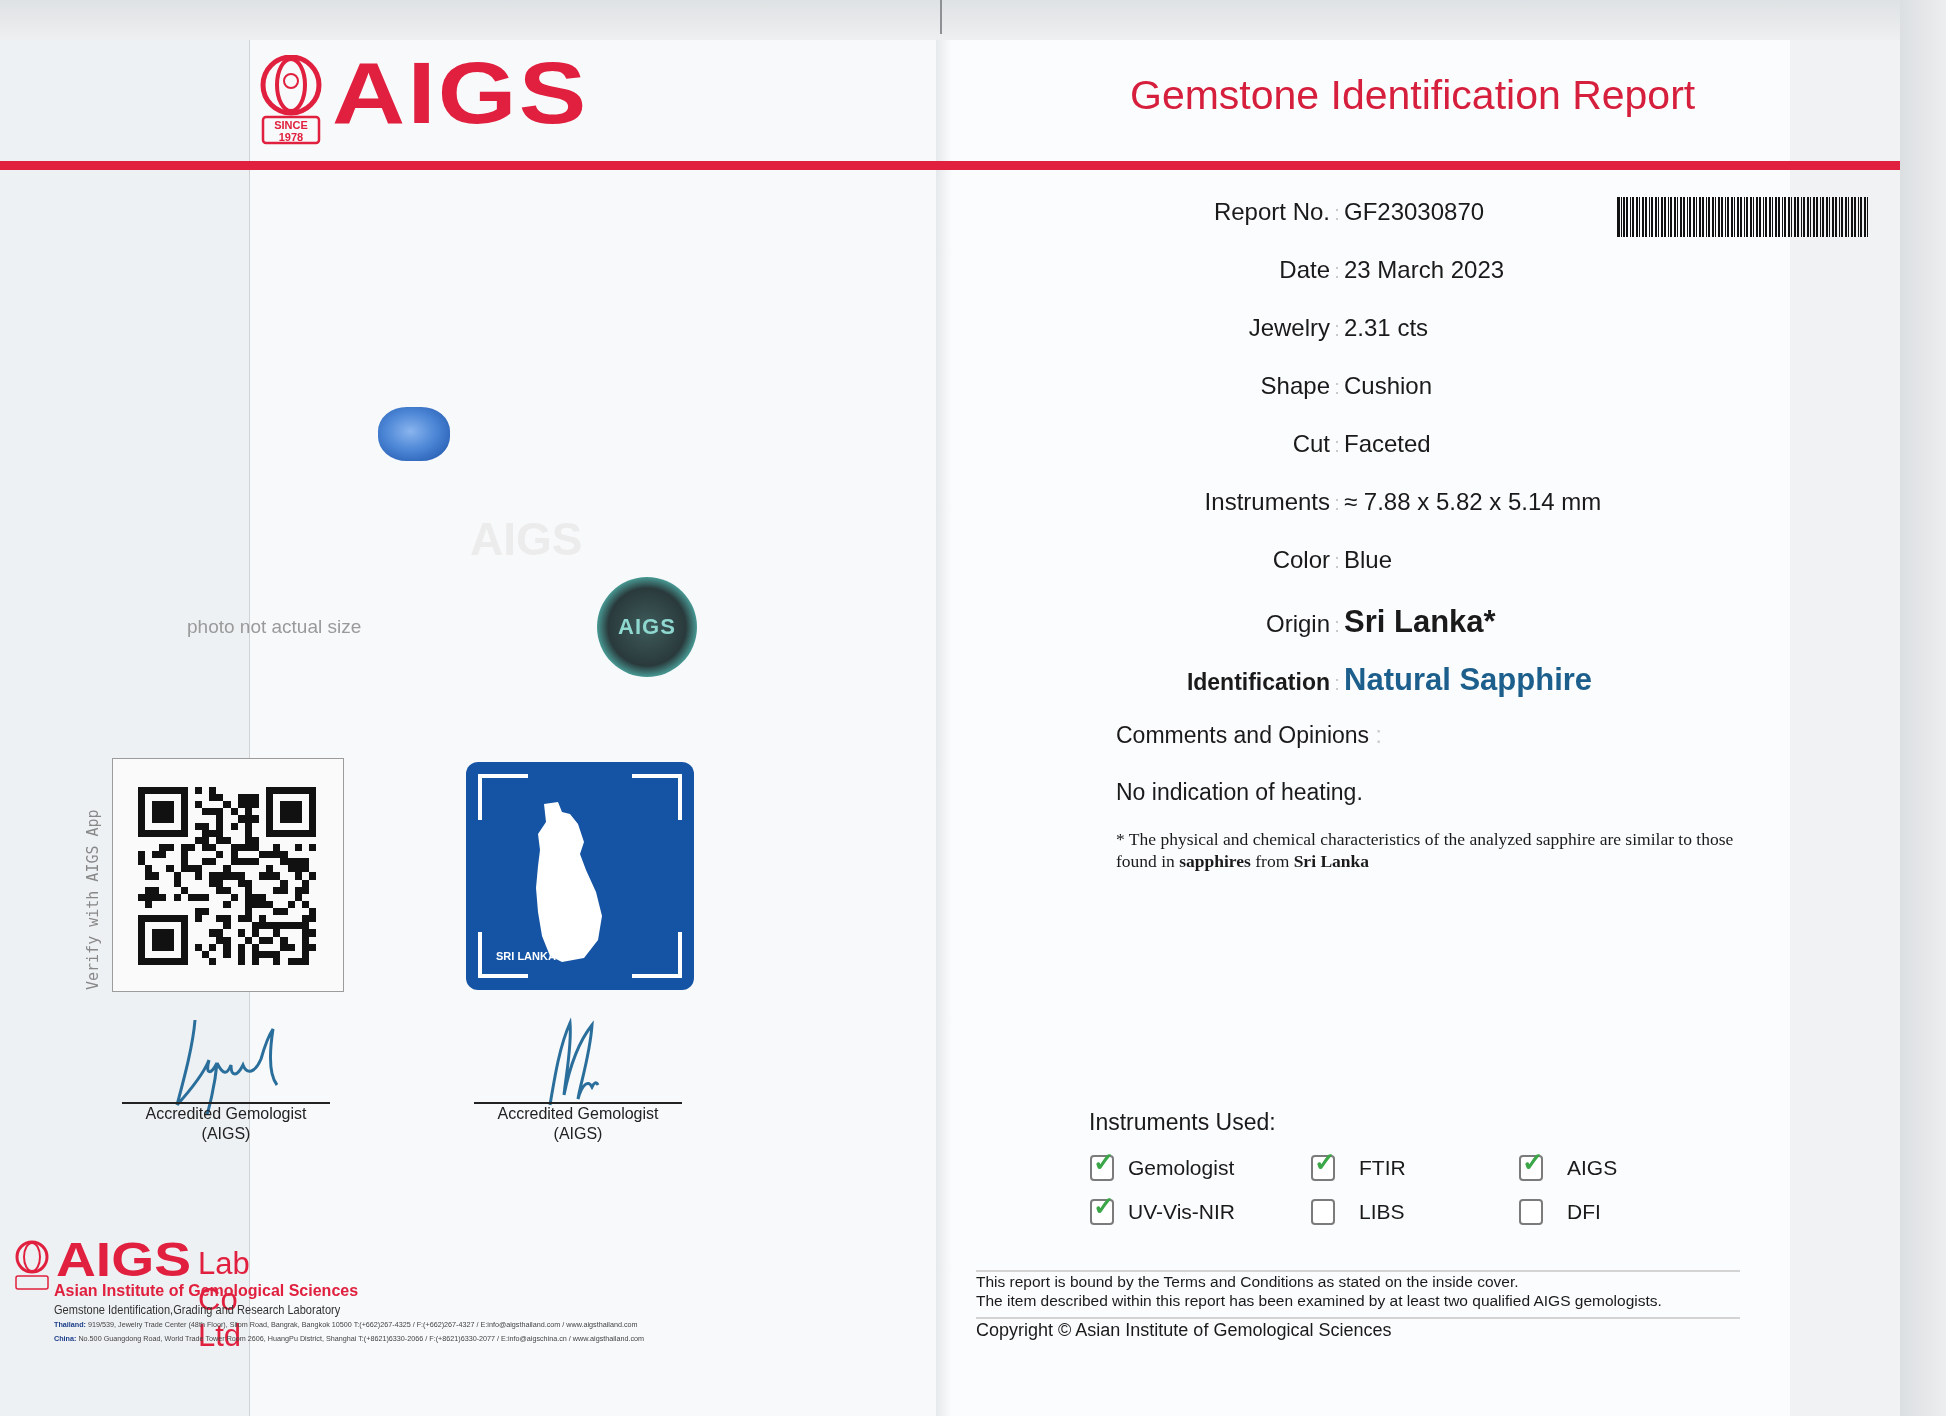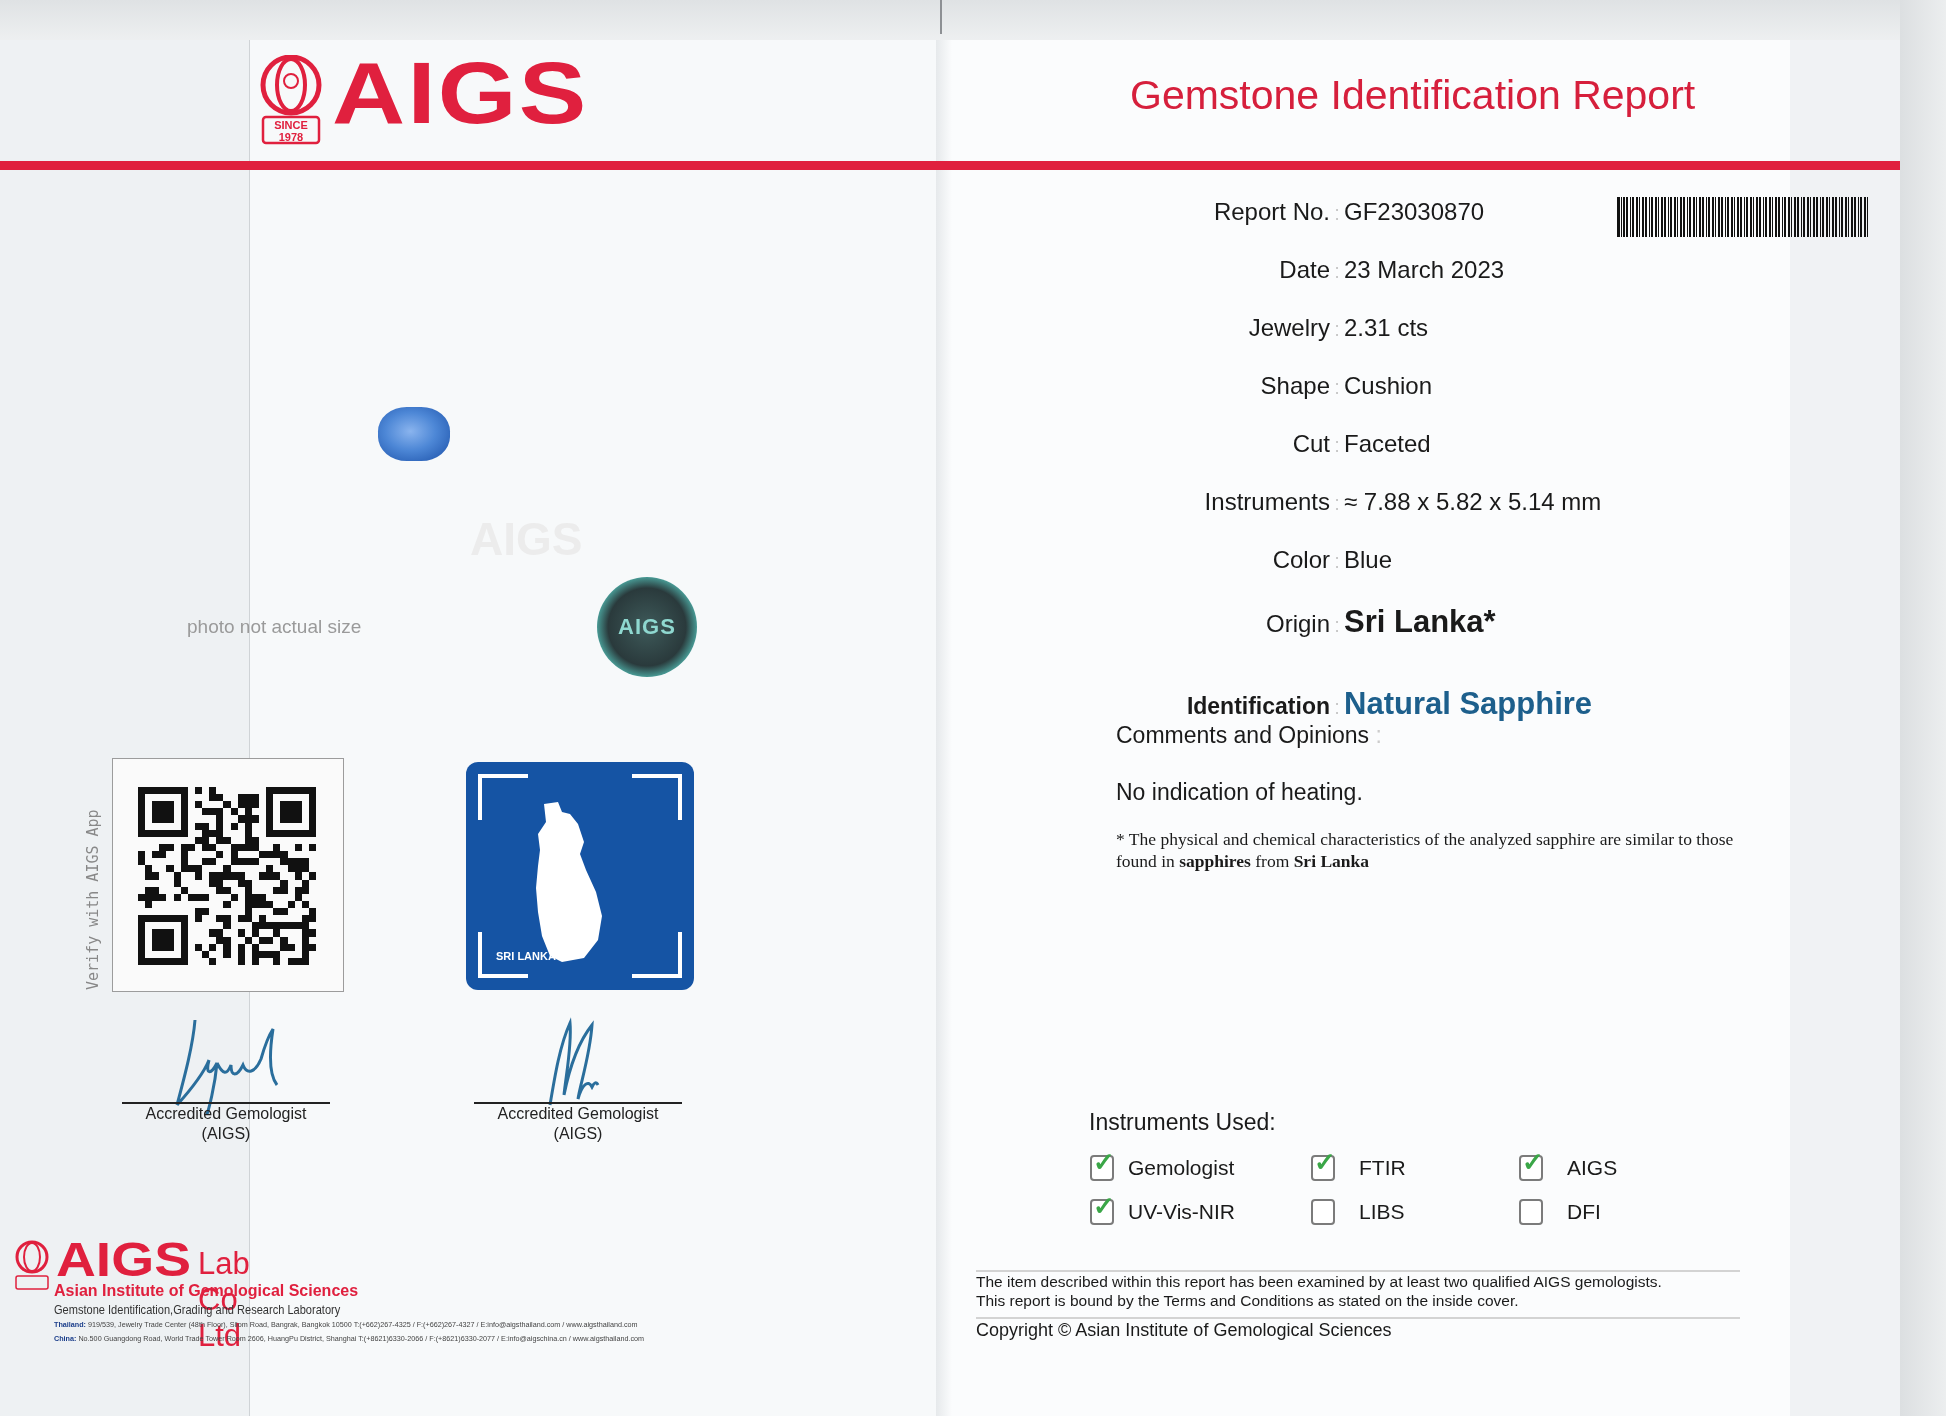--- a/index.html
+++ b/index.html
@@ -219,21 +219,21 @@
 <div class="row" style="top:546px">
   <span class="lbl">Color</span>
   <span class="colon">:</span>
   <span class="val">Blue</span>
 </div>
 <div class="row" style="top:604px">
   <span class="lbl">Origin</span>
   <span class="colon">:</span>
   <span class="val big">Sri Lanka*</span>
 </div>
-<div class="row" style="top:686px">
+<div class="row" style="top:662px">
   <span class="lbl bold">Identification</span>
   <span class="colon">:</span>
   <span class="val big blue">Natural Sapphire</span>
 </div>
 
 <div class="abs comments">
   <span>Comments and Opinions</span>
   <span class="c">:</span>
 </div>
 <div class="abs opinion">No indication of heating.</div>
@@ -271,22 +271,22 @@
   <span class="box"></span>
   <span style="margin-left:10px">LIBS</span>
 </div>
 <div class="chk" style="left:1519px;top:1199px">
   <span class="box"></span>
   <span style="margin-left:10px">DFI</span>
 </div>
 
 <div class="rule" style="left:976px;top:1270px;width:764px"></div>
 <div class="abs foot">
+  <div>This report is bound by the Terms and Conditions as stated on the inside cover.</div>
   <div>The item described within this report has been examined by at least two qualified AIGS gemologists.</div>
-  <div>This report is bound by the Terms and Conditions as stated on the inside cover.</div>
 </div>
 <div class="rule" style="left:976px;top:1317px;width:764px"></div>
 <div class="abs copy">Copyright © Asian Institute of Gemological Sciences</div>
 
 <div class="abs wm">AIGS</div>
 <div class="abs gem"></div>
 <div class="abs photo-note">photo not actual size</div>
 <div class="abs holo">
     <span>AIGS</span>
   </div>

